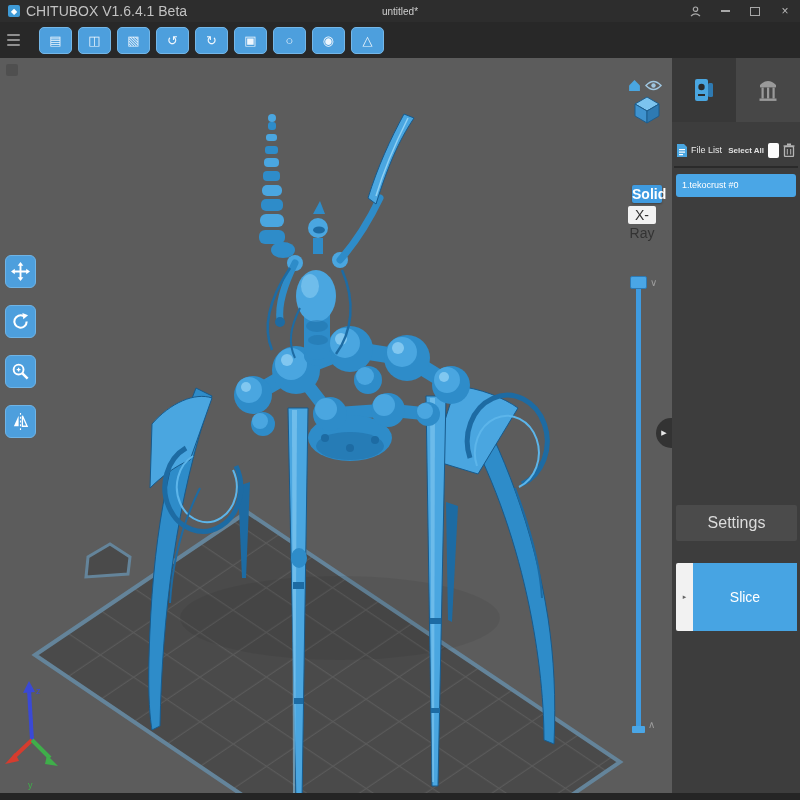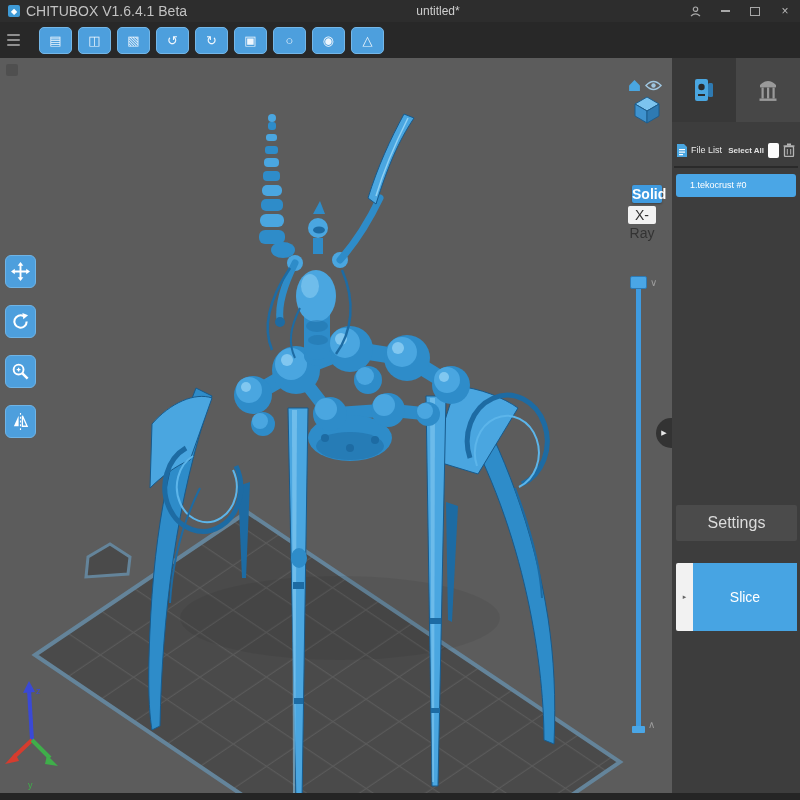--- a/index.html
+++ b/index.html
@@ -3,21 +3,21 @@
 <meta charset="utf-8">
 <style>
   html,body{margin:0;padding:0;background:#1e1e1e;}
   body{width:800px;height:800px;overflow:hidden;font-family:"Liberation Sans",sans-serif;-webkit-font-smoothing:antialiased;}
   .app{position:relative;width:800px;height:800px;background:#5c5c5c;overflow:hidden;}
 
   
   .titlebar{position:absolute;top:0;left:0;width:800px;height:22px;background:#2d2d2d;display:flex;align-items:center;padding:0 8px;box-sizing:border-box;gap:6px;z-index:30;}
   .app-icon{width:12px;height:12px;background:#3e9ad6;border-radius:2px;display:inline-flex;align-items:center;justify-content:center;color:#fff;font-size:8px;flex:0 0 auto;}
   .app-title{font-size:14px;color:#c2c2c2;white-space:nowrap;}
-  .doc-title{position:absolute;left:50%;transform:translateX(-50%);font-size:12px;color:#cfcfcf;margin-left:38px;}
+  .doc-title{position:absolute;left:50%;transform:translateX(-50%);font-size:10px;color:#cfcfcf;}
   .win-controls{margin-left:auto;display:flex;align-items:center;gap:16px;}
   .wc{display:inline-flex;align-items:center;justify-content:center;width:14px;height:14px;cursor:pointer;}
   .min-glyph{width:9px;border-top:2px solid #a8a8a8;}
   .max-glyph{width:8px;height:7px;border:1.5px solid #a8a8a8;}
   .close-glyph{font-size:12px;color:#b8b8b8;line-height:1;}
 
   
   .toolbar{position:absolute;top:22px;left:0;width:800px;height:36px;background:#282828;display:flex;align-items:center;padding-left:7px;box-sizing:border-box;z-index:30;}
   .hamburger{width:18px;height:20px;display:flex;flex-direction:column;justify-content:center;gap:3px;margin-right:14px;cursor:pointer;}
   .hamburger i{display:block;width:13px;height:2px;background:#8f8f8f;border-radius:1px;}
@@ -55,21 +55,21 @@
   .panel-tabs{display:flex;height:64px;}
   .panel-tab{flex:1;display:flex;align-items:center;justify-content:center;cursor:pointer;}
   .tab-active{background:#383838;}
   .tab-inactive{background:#474747;}
 
   .filelist-header{margin-top:16px;height:24px;display:flex;align-items:center;padding:0 5px;gap:4px;text-align:center;}
   .filelist-title{font-size:9px;color:#e8e8e8;margin-right:auto;}
   .select-all-label{font-size:8px;color:#e0e0e0;font-weight:bold;}
   .checkbox{width:11px;height:15px;background:#fdfdfd;border-radius:2px;cursor:pointer;}
   .panel-divider{border-bottom:2px solid #2a2a2a;margin:4px 2px 0 2px;}
-  .file-item{margin:6px 4px 0 4px;height:23px;background:#4aa6e6;border-radius:3px;color:#fff;font-size:9px;line-height:23px;padding-left:14px;cursor:pointer;overflow:hidden;white-space:nowrap;}
+  .file-item{margin:6px 4px 0 4px;height:23px;background:#4aa6e6;border-radius:3px;color:#fff;font-size:9px;line-height:23px;padding-left:6px;cursor:pointer;overflow:hidden;white-space:nowrap;}
 
   .settings-btn{position:absolute;top:447px;left:4px;right:3px;height:36px;background:#4b4b4b;border-radius:2px;color:#dcdcdc;font-size:16px;display:flex;align-items:center;justify-content:center;cursor:pointer;}
   .slice-row{position:absolute;top:505px;left:4px;right:3px;height:68px;display:flex;}
   .slice-expand{width:17px;background:#f2f2f2;border-radius:2px 0 0 2px;display:flex;align-items:center;justify-content:center;color:#666;font-size:7px;cursor:pointer;}
   .slice-btn{flex:1;background:#47a4e3;color:#fff;font-size:14px;display:flex;align-items:center;justify-content:center;cursor:pointer;}
 
   .bottom-strip{position:absolute;left:0;bottom:0;width:800px;height:7px;background:#252525;z-index:25;}
 </style>
 </head>
 <body>

